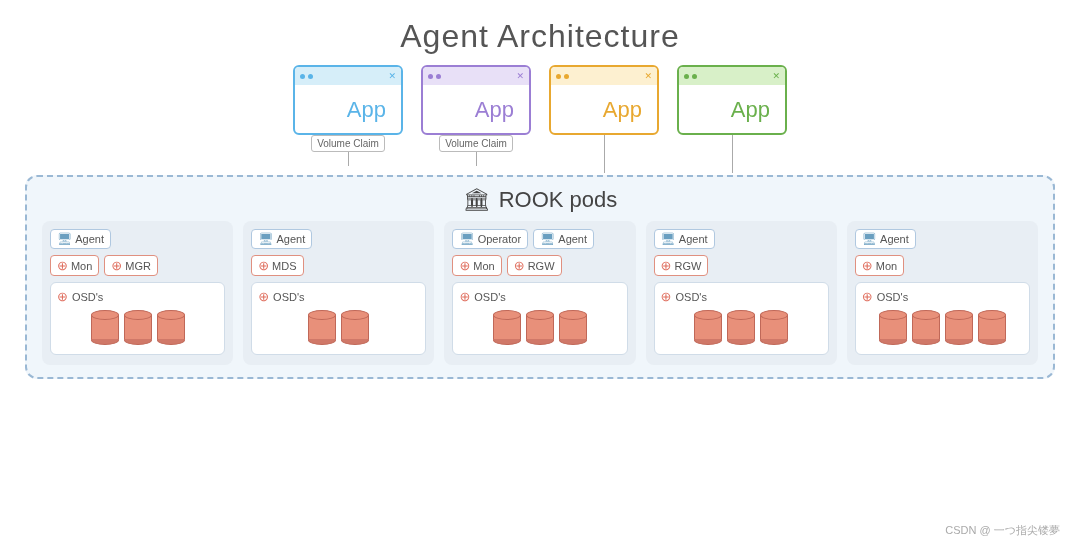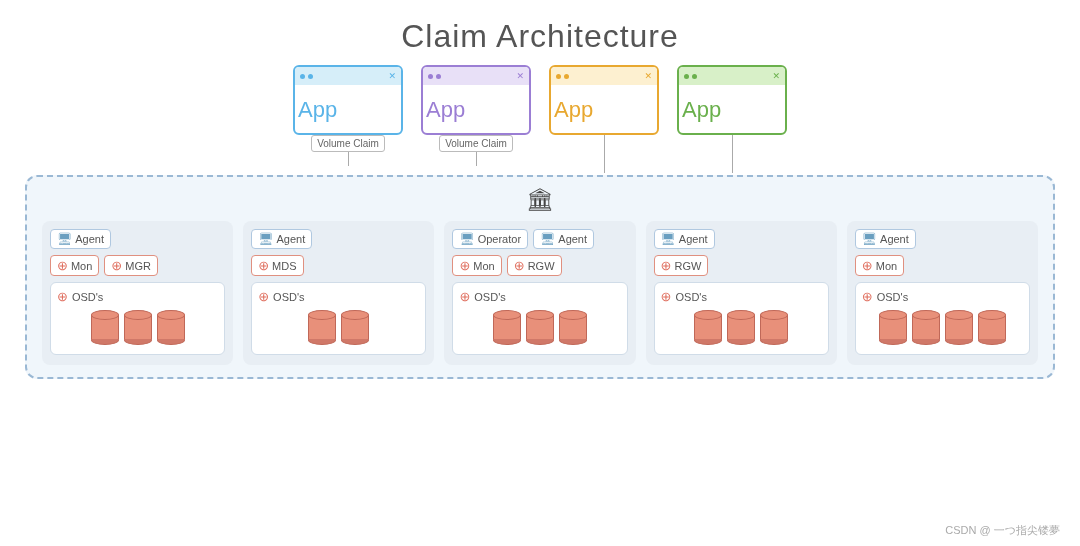--- a/index.html
+++ b/index.html
@@ -68,22 +68,22 @@
 
     .titlebar-x {
       position: absolute; right: 5px; font-size: 9px; color: inherit;
     }
     .app-box.blue .titlebar-x { color: #5ab4e8; }
     .app-box.purple .titlebar-x { color: #9b7ed4; }
     .app-box.orange .titlebar-x { color: #e8a830; }
     .app-box.green .titlebar-x { color: #6ab04c; }
 
     .app-body {
-      padding: 12px 3px 10px;
-      text-align: left;
+      padding: 12px 15px 10px;
+      text-align: right;
       font-size: 22px;
       font-weight: 400;
     }
     .app-box.blue .app-body { color: #5ab4e8; }
     .app-box.purple .app-body { color: #9b7ed4; }
     .app-box.orange .app-body { color: #e8a830; }
     .app-box.green .app-body { color: #6ab04c; }
 
     
     .rook-container {
@@ -243,21 +243,21 @@
       bottom: 8px;
       right: 20px;
       font-size: 11px;
       color: #aaa;
       margin-top: 24px;
     }
   </style>
 </head>
 <body>
 
-<h1 class="page-title">Claim Architecture</h1>
+<h1 class="page-title">Agent Architecture</h1>
 
 <div class="apps-row">
   <div class="app-box blue">
     <div class="app-titlebar">
       <div class="titlebar-dots">
           <div class="dot"></div>
           <div class="dot"></div>
         </div>
       <span class="titlebar-x">✕</span>
     </div>
@@ -312,20 +312,21 @@
   </div>
 
   <div style="width:110px;display:flex;flex-direction:column;align-items:center;">
     <div style="width:1px;background:#aaa;height:38px;"></div>
   </div>
 </div>
 
 <div class="rook-container">
   <div class="rook-title">
     <span class="rook-icon">🏛</span>
+    <span>ROOK pods</span>
   </div>
 
   <div class="nodes-row">
 
     <div class="node-box">
       <div class="agent-row">
         <span class="pod-label"><span class="pod-icon">🖥</span>Agent</span>
       </div>
       <div class="svc-row">
         <span class="svc-label"><span class="svc-icon">⊕</span>Mon</span>

